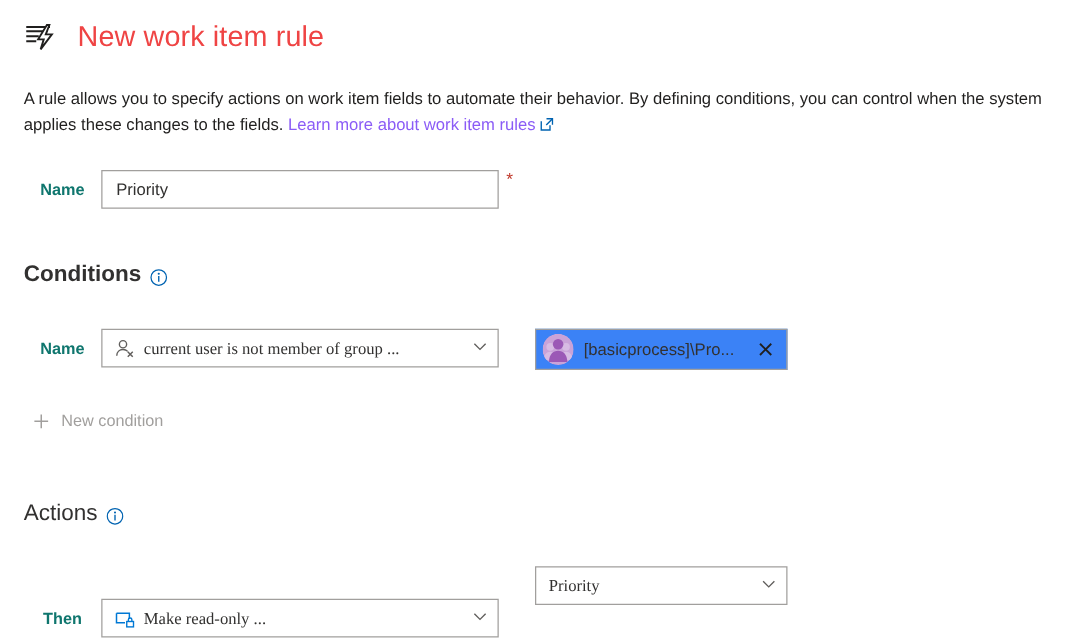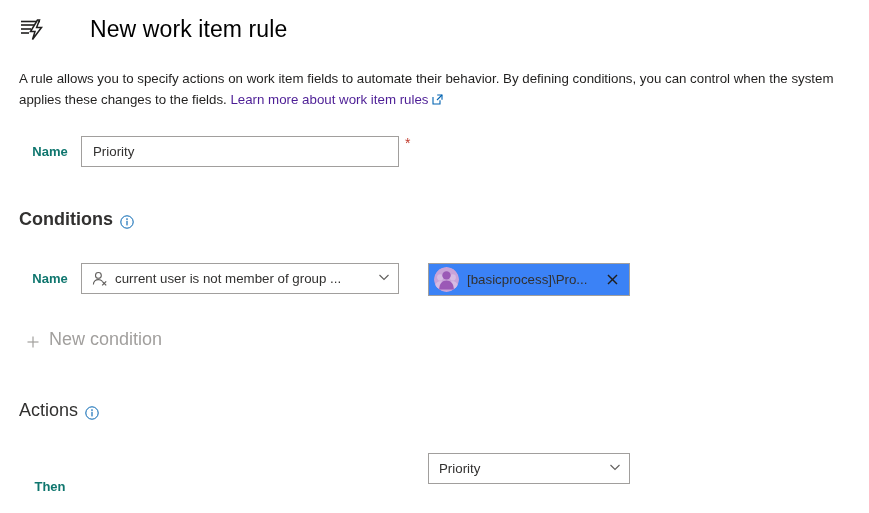--- a/index.html
+++ b/index.html
@@ -26,38 +26,37 @@
     gap: 14px;
   }
   .rule-icon {
     width: 30px;
     height: 30px;
     display: block;
   }
   .page-title {
     font-size: 23px;
     font-weight: 400;
-    color: #000000;
+    color: #ef4444;
     letter-spacing: 0.1px;
     line-height: 30px;
-    margin-left: 28px;
   }
 
   
   .description {
     position: absolute;
     left: 19px;
     top: 68px;
     width: 824px;
     font-size: 13.3px;
     line-height: 21px;
     color: #201f1e;
   }
   .doc-link {
-    color: #4c1d95;
+    color: #8b5cf6;
     text-decoration: none;
     cursor: pointer;
   }
   .ext-icon {
     display: inline-block;
     vertical-align: -1px;
     margin-left: 3px;
   }
 
   
@@ -136,20 +135,21 @@
     flex: 0 0 auto;
     margin-right: 7px;
     display: inline-flex;
     align-items: center;
   }
   .dd-text {
     flex: 1 1 auto;
     white-space: nowrap;
     overflow: hidden;
     text-overflow: ellipsis;
+    font-family: Liberation Serif, serif;
   }
   .chevron {
     flex: 0 0 auto;
     margin-left: 6px;
     color: #605e5c;
   }
 
   
   #when-row { left: 19px; top: 263px; }
   
@@ -206,21 +206,21 @@
 
   
   #new-condition {
     position: absolute;
     left: 26px;
     top: 329px;
     display: flex;
     align-items: center;
     gap: 9px;
     color: #a19f9d;
-    font-size: 18px;
+    font-size: 13px;
     cursor: default;
   }
   .plus-icon {
     display: inline-block;
     width: 14px;
     height: 14px;
   }
 </style>
 </head>
 <body>
@@ -324,20 +324,35 @@
     <svg width="14" height="14" viewBox="0 0 14 14">
       <circle cx="7" cy="7" r="6.2" fill="none" stroke="#0063b1" stroke-width="1"></circle>
       <circle cx="7" cy="4" r="0.85" fill="#0063b1"></circle>
       <rect x="6.45" y="5.8" width="1.1" height="4.6" fill="#0063b1"></rect>
     </svg>
   </span>
 </div>
 
 <div class="field-row" id="then-row">
   <span class="row-label">Then</span>
+  <div class="dropdown wide">
+    <span class="dd-icon">
+      <svg width="16" height="16" viewBox="0 0 16 16">
+        <path d="M1.2 3.6 L11.5 3.6 L11.5 8.2 M1.2 3.6 L1.2 11.2 L8 11.2" fill="none" stroke="#0078d4" stroke-width="1.2"></path>
+        <rect x="9.4" y="10.2" width="5.4" height="4.3" fill="none" stroke="#0078d4" stroke-width="1.1"></rect>
+        <path d="M10.7 10.2 L10.7 8.8 A1.4 1.4 0 0 1 13.5 8.8 L13.5 10.2" fill="none" stroke="#0078d4" stroke-width="1.1"></path>
+      </svg>
+    </span>
+    <span class="dd-text">Make read-only ...</span>
+    <span class="chevron">
+      <svg width="12" height="12" viewBox="0 0 12 12">
+        <path d="M1.5 4 L6 8.5 L10.5 4" fill="none" stroke="#605e5c" stroke-width="1.1"></path>
+      </svg>
+    </span>
+  </div>
 </div>
 
 <div class="second-col" id="then-field-wrap">
   <div class="dropdown short">
     <span class="dd-text">Priority</span>
     <span class="chevron">
       <svg width="12" height="12" viewBox="0 0 12 12">
         <path d="M1.5 4 L6 8.5 L10.5 4" fill="none" stroke="#605e5c" stroke-width="1.1"></path>
       </svg>
     </span>

